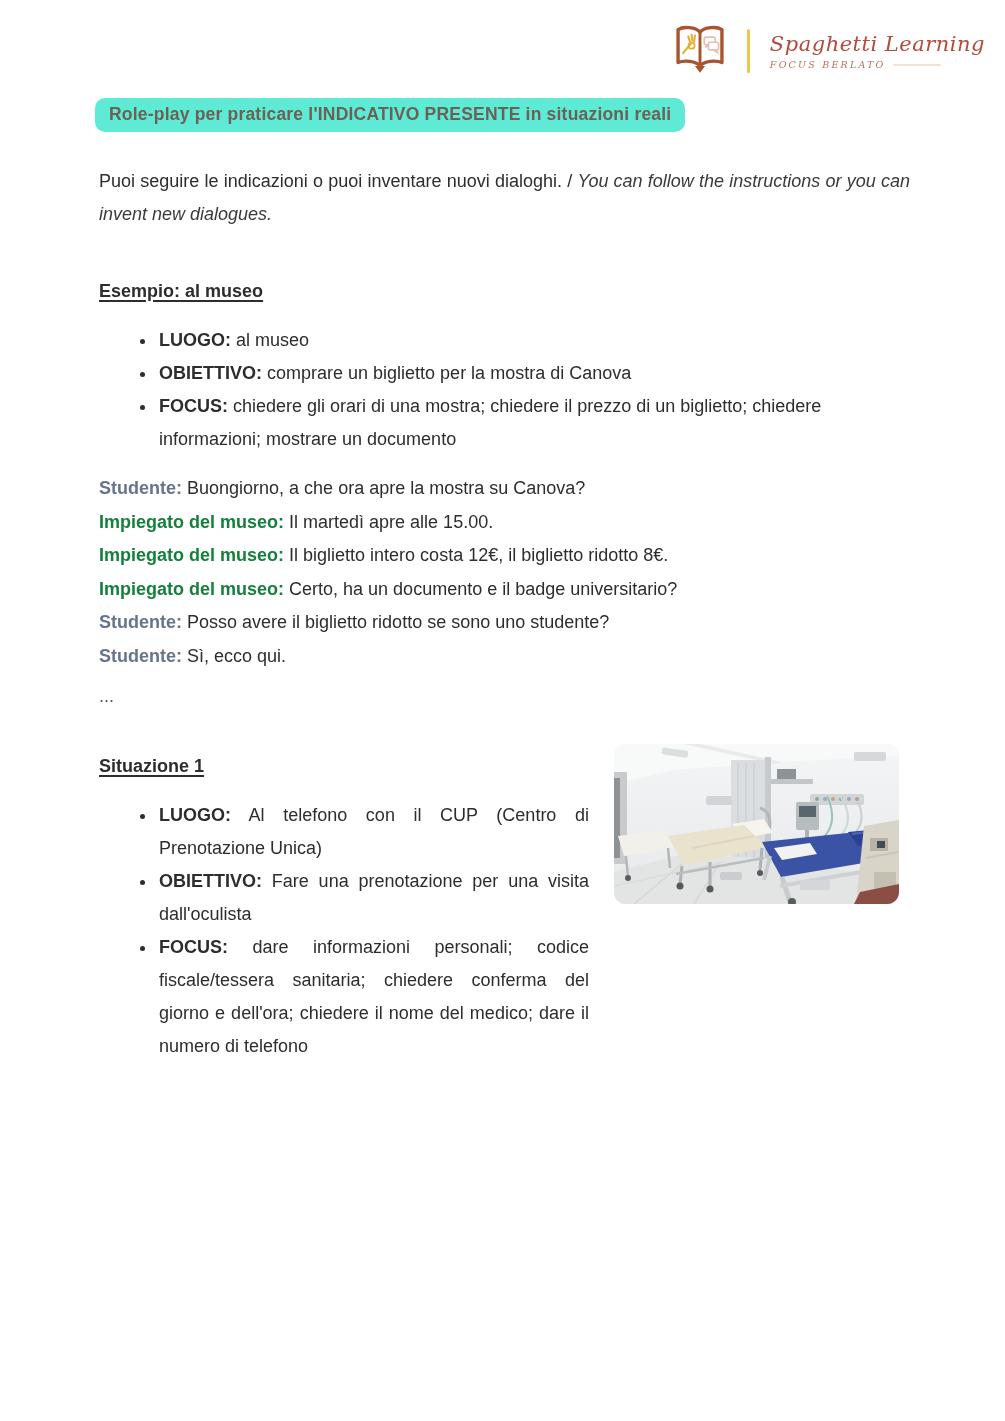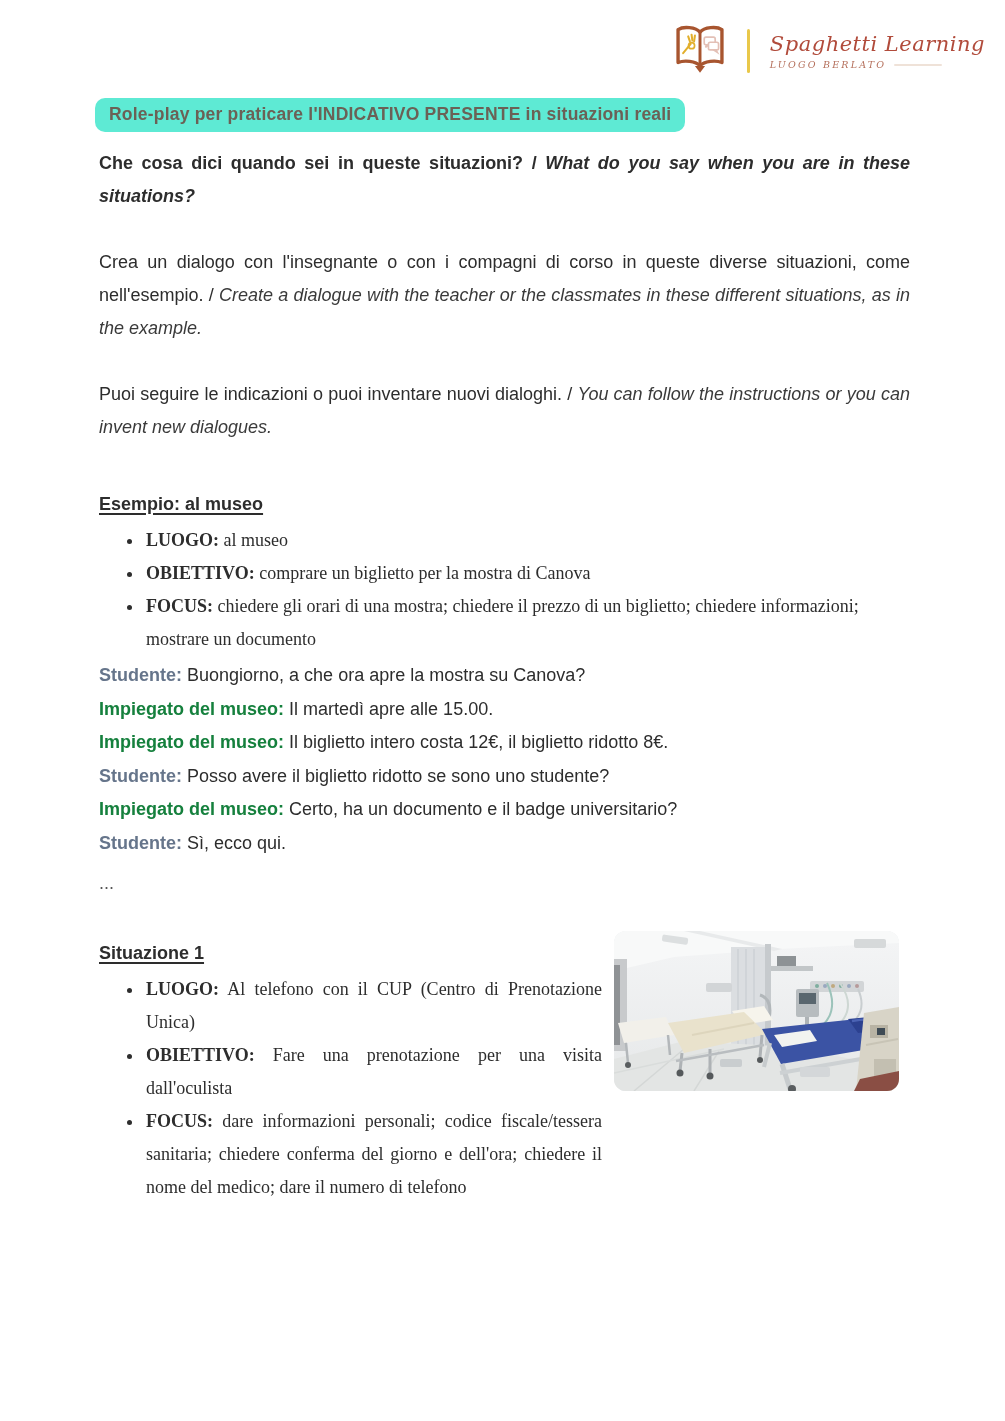--- a/index.html
+++ b/index.html
@@ -56,21 +56,21 @@
   .section-heading{
     margin:44px 0 0 0;
     font-size:18px;font-weight:700;line-height:33px;
   }
   .section-heading .u{
     text-decoration:underline;
     text-decoration-thickness:1.5px;
     text-underline-offset:3px;
   }
   ul.bullets{
-    margin:3px;padding:0 0 0 42px;list-style:disc;font-family:Liberation Serif, serif;
+    margin:16px;padding:0 0 0 42px;list-style:disc;
   }
   ul.bullets li{
     font-size:18px;line-height:33px;padding-left:2px;
   }
   ul.bullets li .blabel{font-weight:700;}
   ul.bullets.justify li{text-align:justify;}
 
   .dialogue{margin-top:0;}
   .dline{margin:0;font-size:18px;line-height:33.5px;}
   .speaker{font-weight:700;}
@@ -115,55 +115,53 @@
           <path d="M40 24 l-1.5 3 4 -3 z"></path>
           <rect x="42" y="21" width="12" height="9" rx="2"></rect>
           <path d="M51 30 l1.5 3 -4.5 -3 z"></path>
         </g>
       </svg>
     </span>
     <span class="logo-divider"></span>
     <span class="logo-text">
       <span class="brand-name">Spaghetti Learning</span>
       <span class="author-row">
-        <span class="author-name">LUOGO BERLATO</span>
+        <span class="author-name">FOCUS BERLATO</span>
         <span class="author-line"></span>
       </span>
     </span>
   </div>
 
   <div class="content">
 
     
     <div class="title-pill">Role-play per praticare l'INDICATIVO PRESENTE in situazioni reali</div>
 
     
-    <p class="intro"><span>Che cosa dici quando sei in queste situazioni? /</span> <span class="en">What do you say when you are in these situations?</span></p>
-
-    
-    <p class="para"><span>Crea un dialogo con l'insegnante o con i compagni di corso in queste diverse situazioni, come nell'esempio. /</span> <span class="en">Create a dialogue with the teacher or the classmates in these different situations, as in the example.</span></p>
+
+    
 
     <p class="para"><span>Puoi seguire le indicazioni o puoi inventare nuovi dialoghi. /</span> <span class="en">You can follow the instructions or you can invent new dialogues.</span></p>
 
     
     <h3 class="section-heading"><span class="u">Esempio: al museo</span></h3>
 
     <ul class="bullets">
       <li><span class="blabel">LUOGO:</span> <span>al museo</span></li>
       <li><span class="blabel">OBIETTIVO:</span> <span>comprare un biglietto per la mostra di Canova</span></li>
       <li><span class="blabel">FOCUS:</span> <span>chiedere gli orari di una mostra; chiedere il prezzo di un biglietto; chiedere informazioni; mostrare un documento</span></li>
     </ul>
 
     
     <div class="dialogue">
       <p class="dline"><span class="speaker student">Studente:</span> <span>Buongiorno, a che ora apre la mostra su Canova?</span></p>
       <p class="dline"><span class="speaker clerk">Impiegato del museo:</span> <span>Il martedì apre alle 15.00.</span></p>
       <p class="dline"><span class="speaker clerk">Impiegato del museo:</span> <span>Il biglietto intero costa 12€, il biglietto ridotto 8€.</span></p>
+      <p class="dline"><span class="speaker clerk">Impiegato del museo:</span> <span>Certo, ha un documento e il badge universitario?</span></p>
       <p class="dline"><span class="speaker student">Studente:</span> <span>Posso avere il biglietto ridotto se sono uno studente?</span></p>
-      <p class="dline"><span class="speaker clerk">Impiegato del museo:</span> <span>Certo, ha un documento e il badge universitario?</span></p>
       <p class="dline"><span class="speaker student">Studente:</span> <span>Sì, ecco qui.</span></p>
       <p class="ellipsis">...</p>
     </div>
 
     
     <div class="sit-row">
       <div class="sit-text">
         <h3 class="section-heading"><span class="u">Situazione 1</span></h3>
         <ul class="bullets justify">
           <li><span class="blabel">LUOGO:</span> <span>Al telefono con il CUP (Centro di Prenotazione Unica)</span></li>

